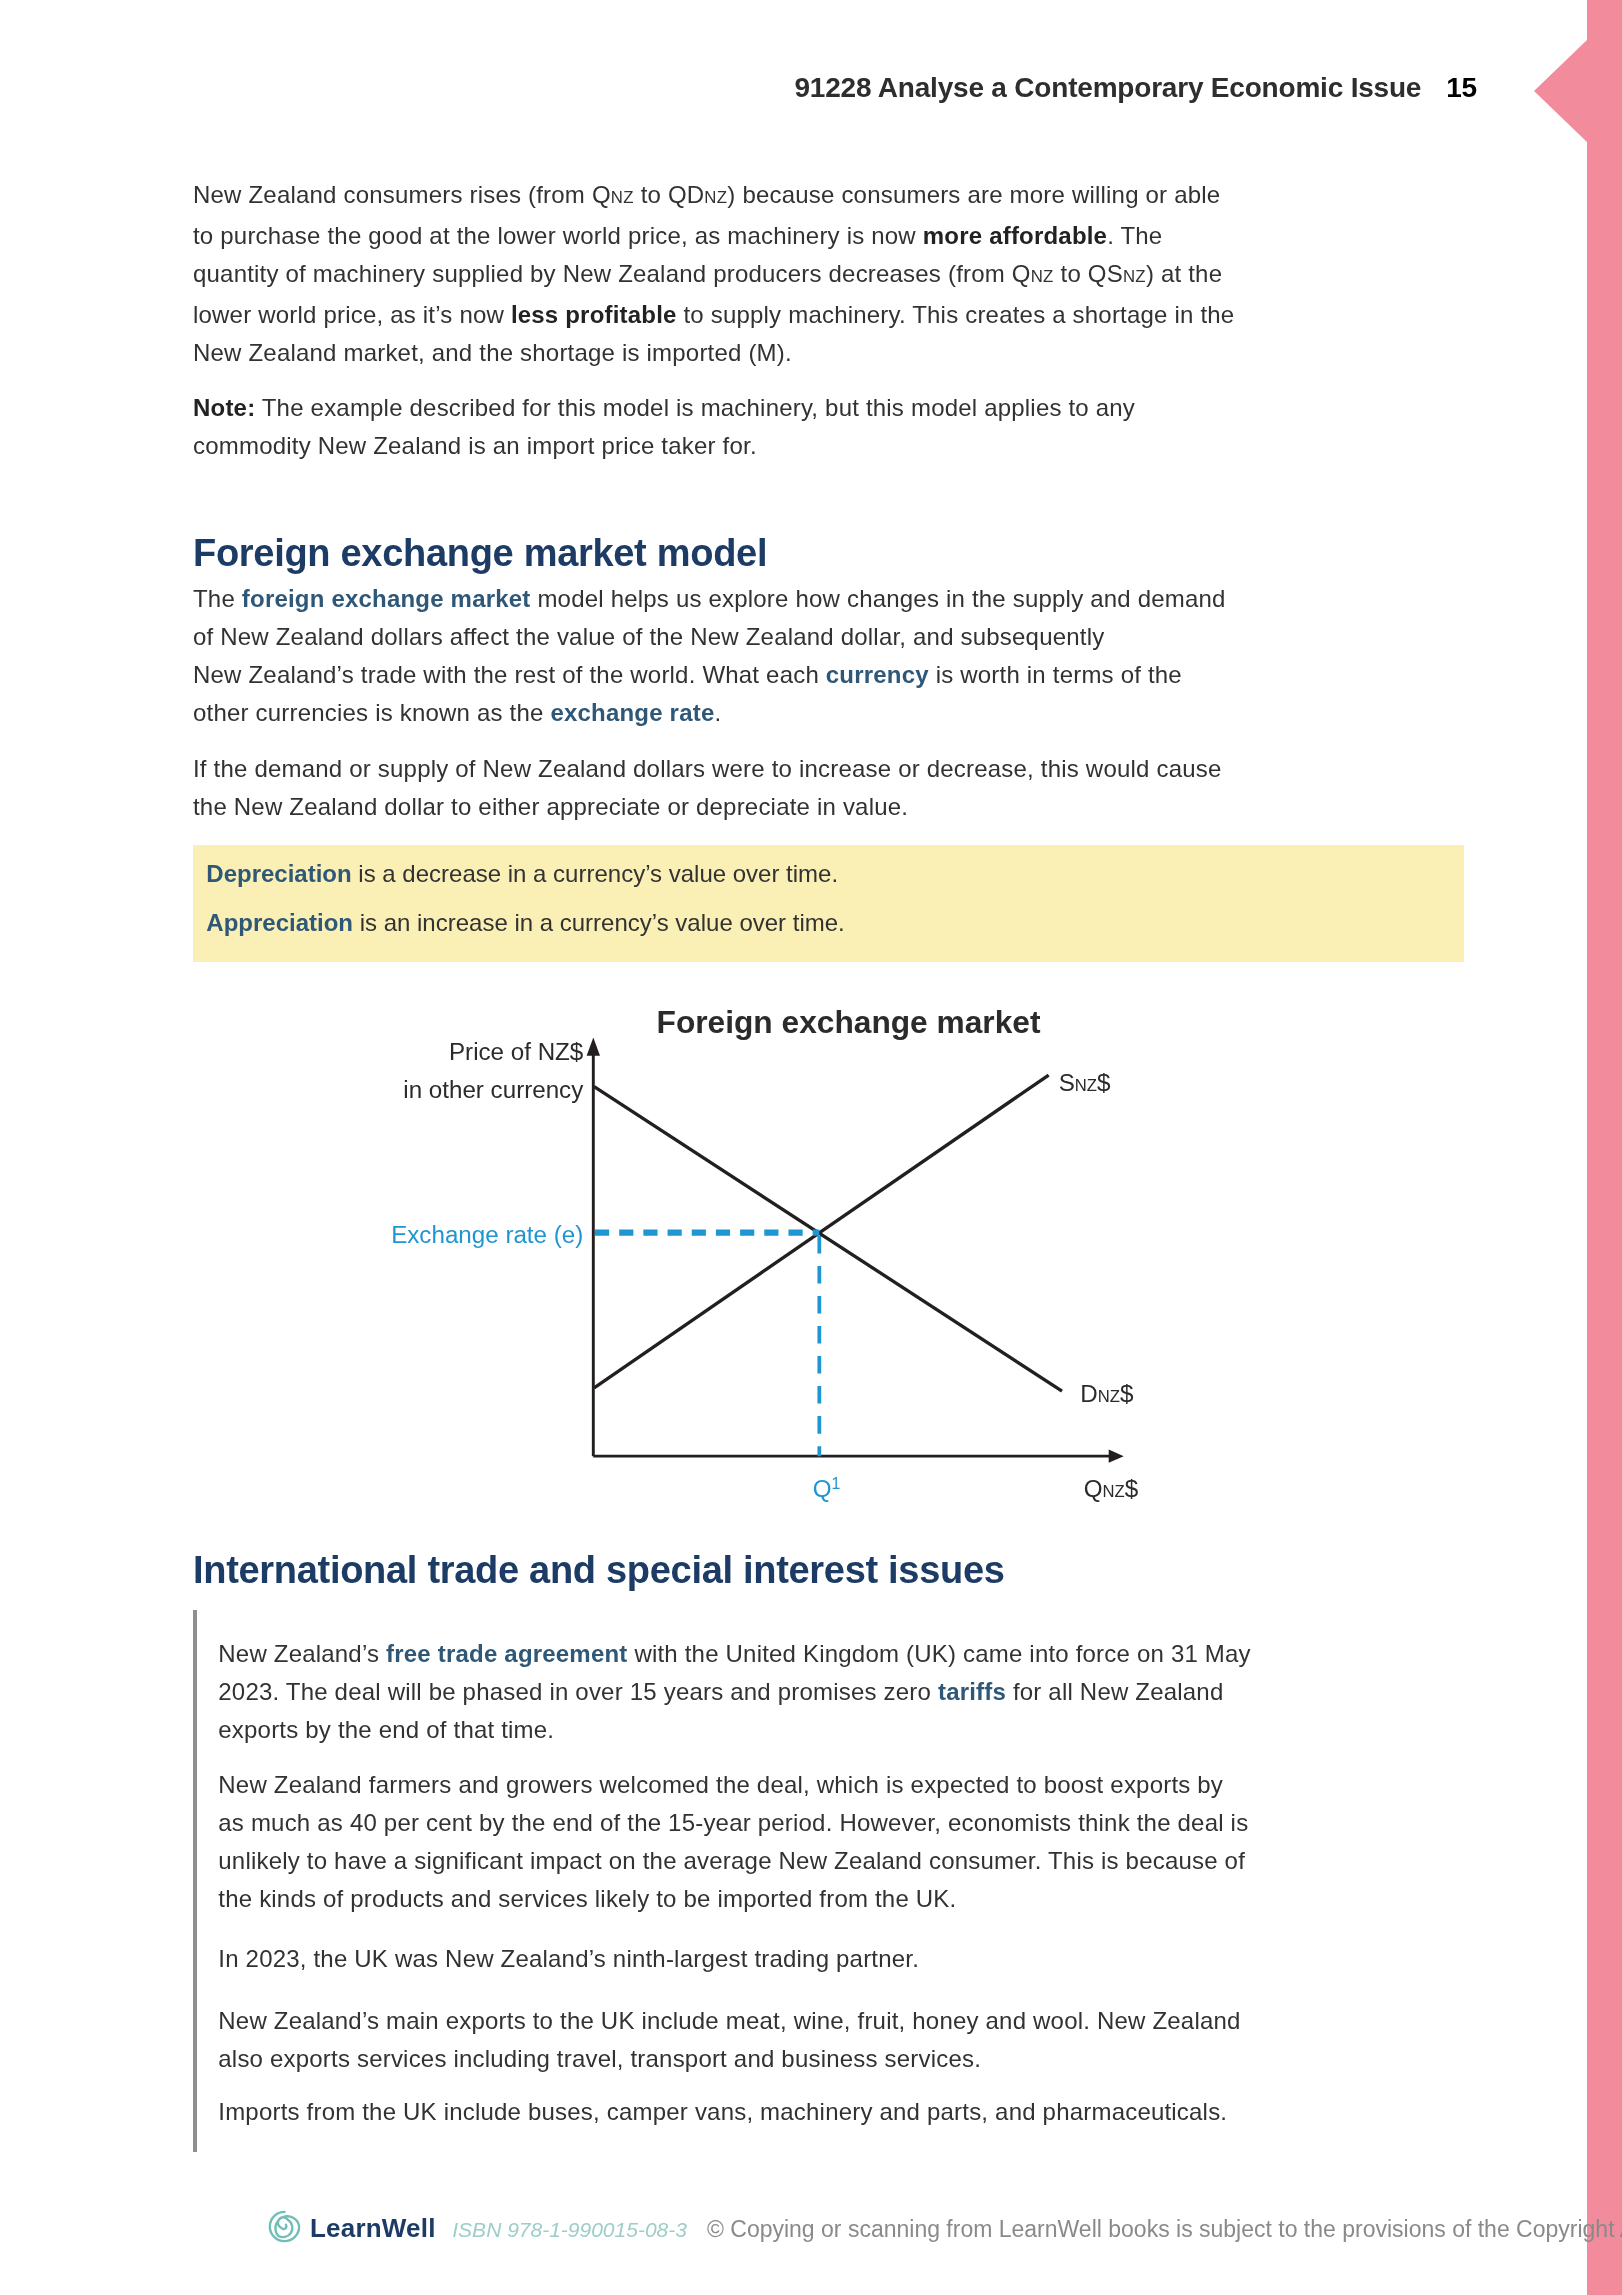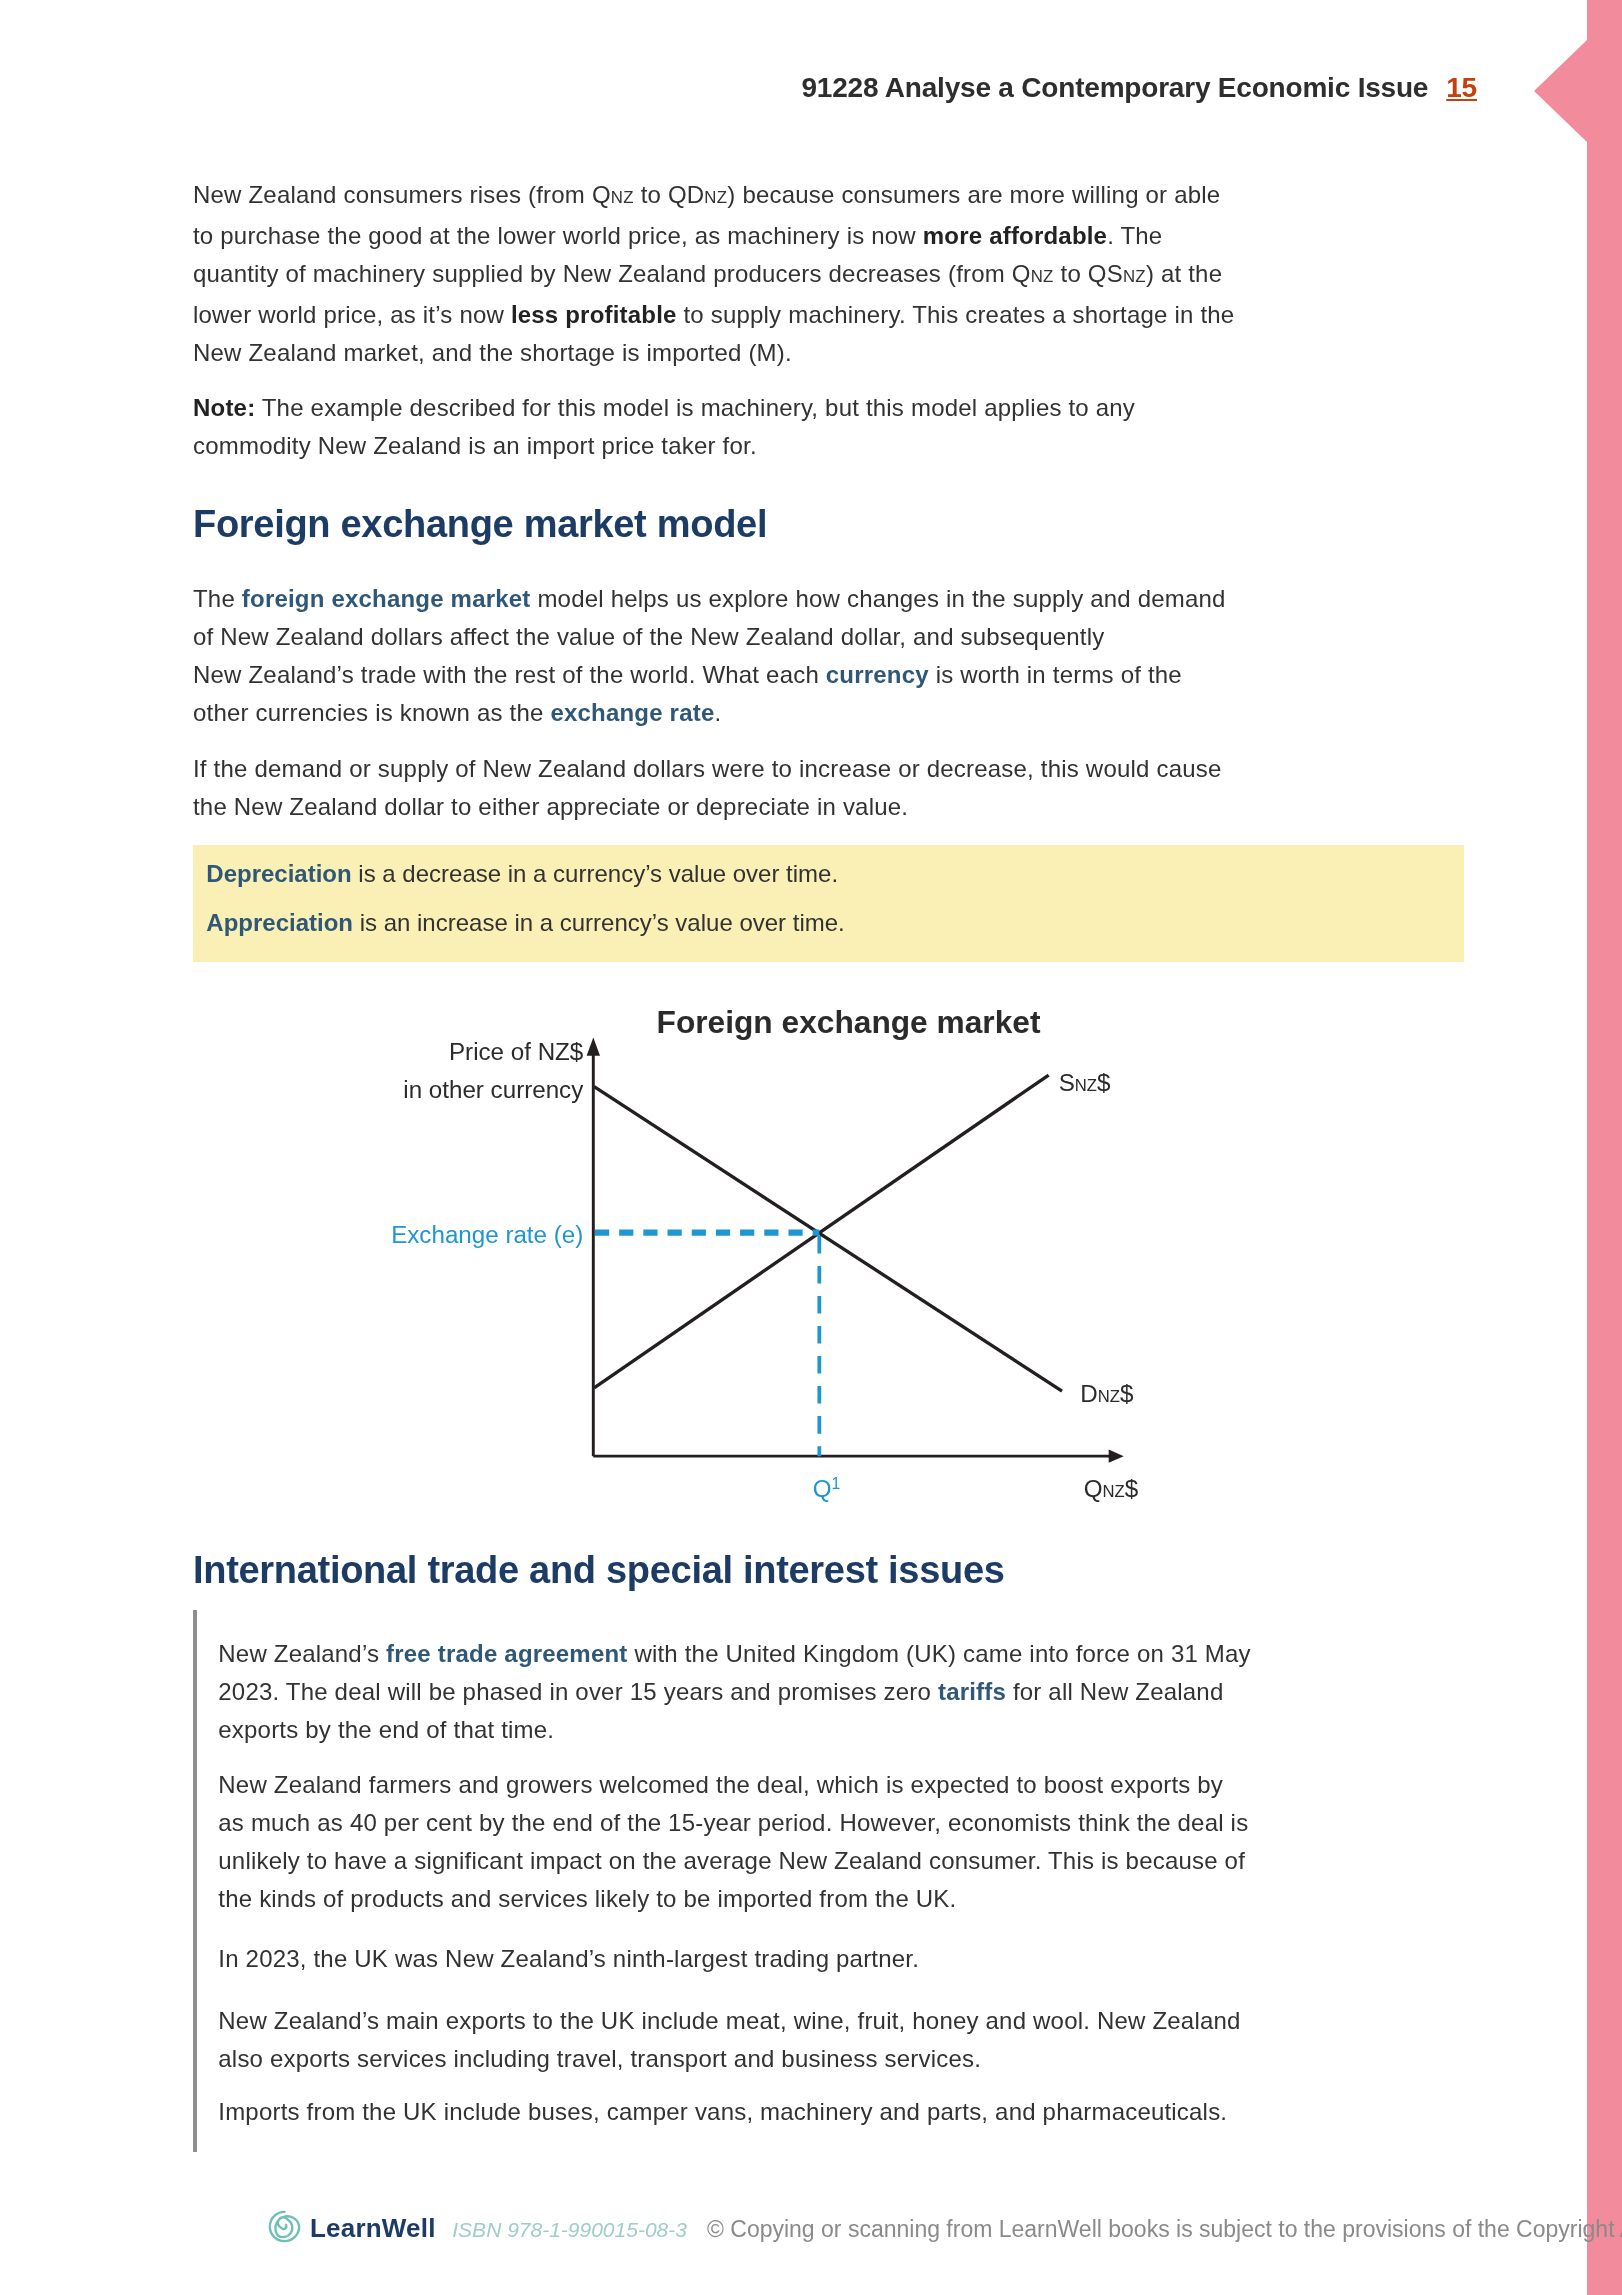--- a/index.html
+++ b/index.html
@@ -11,21 +11,21 @@
     color:#323232;
     overflow:hidden;
   }
   
   .pink-bar{position:absolute;right:0;top:0;width:36px;height:2295px;background:#F28B9B;}
   .pink-notch{position:absolute;right:36px;top:40px;width:0;height:0;
     border-top:51px solid transparent;border-bottom:51px solid transparent;border-right:53px solid #F28B9B;}
   
   .header{position:absolute;left:193px;top:71px;width:1284px;text-align:right;
     font-size:28px;font-weight:700;color:#2e2e2e;line-height:33px;letter-spacing:-0.2px;}
-  .header .pagenum{margin-left:18px;color:#c2410c;text-decoration:underline;}
+  .header .pagenum{margin-left:25px;color:#000000;}
   
   .bodyblock{position:absolute;left:193px;width:1288px;font-size:24px;line-height:38px;
     letter-spacing:0.2px;color:#323232;}
   .bodyblock b.bold{font-weight:700;color:#222222;}
   b.term{font-weight:700;color:#2F5878;}
   .sc{font-size:0.70em;letter-spacing:0.3px;}
   
   .h1{position:absolute;left:193px;width:1288px;font-size:38px;line-height:45px;
     font-weight:700;color:#1D3C65;letter-spacing:-0.3px;}
   
@@ -62,21 +62,21 @@
   <div class="pink-notch"></div>
 
   <div class="header">
     <span>91228 Analyse a Contemporary Economic Issue</span><span class="pagenum">15</span>
   </div>
 
   <div class="bodyblock" style="top:176px">New Zealand consumers rises (from Q<span class="sc">NZ</span> to QD<span class="sc">NZ</span>) because consumers are more willing or able<br>to purchase the good at the lower world price, as machinery is now <b class="bold">more affordable</b>. The<br>quantity of machinery supplied by New Zealand producers decreases (from Q<span class="sc">NZ</span> to QS<span class="sc">NZ</span>) at the<br>lower world price, as it’s now <b class="bold">less profitable</b> to supply machinery. This creates a shortage in the<br>New Zealand market, and the shortage is imported (M).</div>
 
   <div class="bodyblock" style="top:389px"><b class="bold">Note:</b> The example described for this model is machinery, but this model applies to any<br>commodity New Zealand is an import price taker for.</div>
 
-  <div class="h1" style="top:502px">Foreign exchange market model</div>
+  <div class="h1" style="top:531px">Foreign exchange market model</div>
 
   <div class="bodyblock" style="top:580px">The <b class="term">foreign exchange market</b> model helps us explore how changes in the supply and demand<br>of New Zealand dollars affect the value of the New Zealand dollar, and subsequently<br>New Zealand’s trade with the rest of the world. What each <b class="term">currency</b> is worth in terms of the<br>other currencies is known as the <b class="term">exchange rate</b>.</div>
 
   <div class="bodyblock" style="top:750px">If the demand or supply of New Zealand dollars were to increase or decrease, this would cause<br>the New Zealand dollar to either appreciate or depreciate in value.</div>
 
   <div class="ybox">
     <p><b class="term">Depreciation</b> is a decrease in a currency’s value over time.</p>
     <p><b class="term">Appreciation</b> is an increase in a currency’s value over time.</p>
   </div>
 

